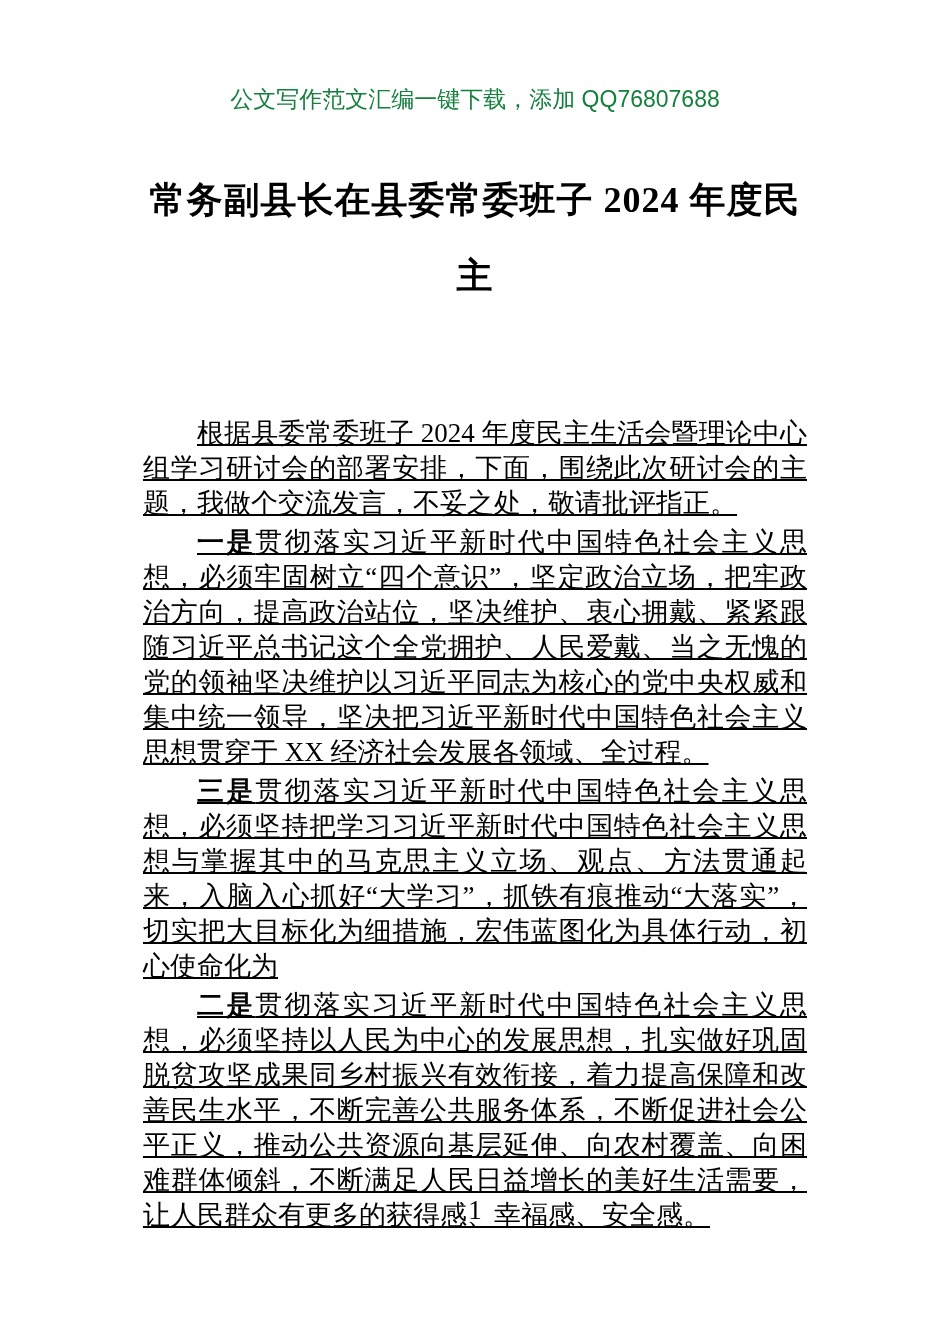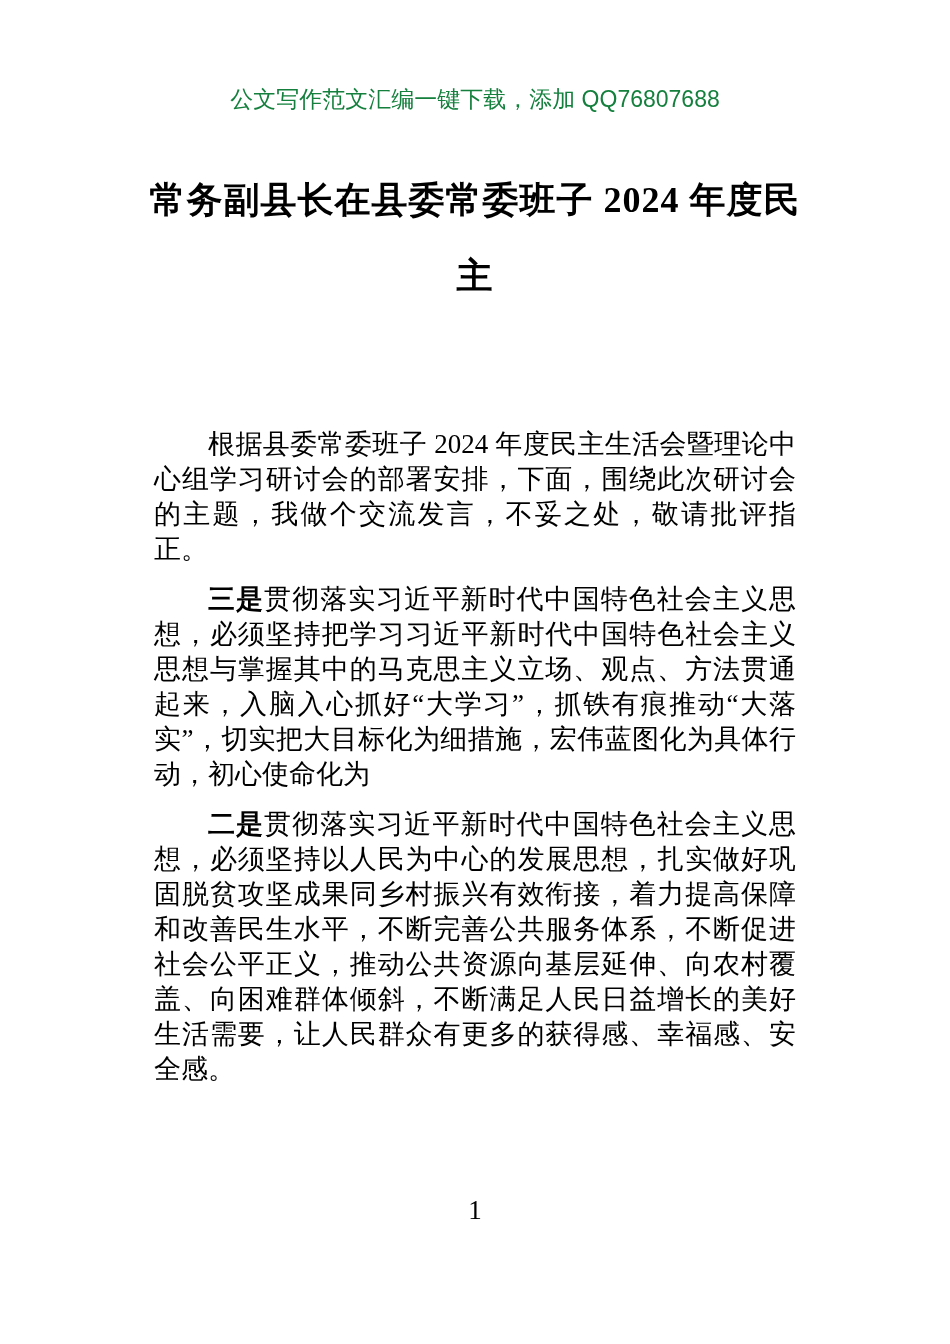--- a/index.html
+++ b/index.html
@@ -42,22 +42,23 @@
     position: absolute;
     top: 412px;
     left: 139px;
     width: 672px;
     font-size: 27px;
     line-height: 35px;
     text-align: justify;
     text-justify: inter-character;
   }
   .doc-body p {
-    margin: 15px;
+    margin: 4px;
     text-indent: 2em;
+    text-decoration: underline;
   }
   .doc-body .lead { font-weight: 700; }
   .page-number {
     position: absolute;
     top: 1195px;
     left: 0;
     width: 100%;
     text-align: center;
     font-size: 27px;
     line-height: 30px;
@@ -70,19 +71,20 @@
 <div class="page">
 
   <div class="header-notice">公文写作范文汇编一键下载，添加 QQ76807688</div>
 
   <h1 class="doc-title">
     <span class="title-line">常务副县长在县委常委班子 2024 年度民主</span>
   </h1>
 
   <div class="doc-body">
     <p><span class="lead"></span><span>根据县委常委班子 2024 年度民主生活会暨理论中心组学习研讨会的部署安排，下面，围绕此次研讨会的主题，我做个交流发言，不妥之处，敬请批评指正。</span></p>
+    <p><span class="lead">一是</span><span>贯彻落实习近平新时代中国特色社会主义思想，必须牢固树立“四个意识”，坚定政治立场，把牢政治方向，提高政治站位，坚决维护、衷心拥戴、紧紧跟随习近平总书记这个全党拥护、人民爱戴、当之无愧的党的领袖坚决维护以习近平同志为核心的党中央权威和集中统一领导，坚决把习近平新时代中国特色社会主义思想贯穿于 XX 经济社会发展各领域、全过程。</span></p>
     <p><span class="lead">三是</span><span>贯彻落实习近平新时代中国特色社会主义思想，必须坚持把学习习近平新时代中国特色社会主义思想与掌握其中的马克思主义立场、观点、方法贯通起来，入脑入心抓好“大学习”，抓铁有痕推动“大落实”，切实把大目标化为细措施，宏伟蓝图化为具体行动，初心使命化为</span></p>
     <p><span class="lead">二是</span><span>贯彻落实习近平新时代中国特色社会主义思想，必须坚持以人民为中心的发展思想，扎实做好巩固脱贫攻坚成果同乡村振兴有效衔接，着力提高保障和改善民生水平，不断完善公共服务体系，不断促进社会公平正义，推动公共资源向基层延伸、向农村覆盖、向困难群体倾斜，不断满足人民日益增长的美好生活需要，让人民群众有更多的获得感、幸福感、安全感。</span></p>
   </div>
 
   <div class="page-number">1</div>
 
 </div>
 
 </body></html>

